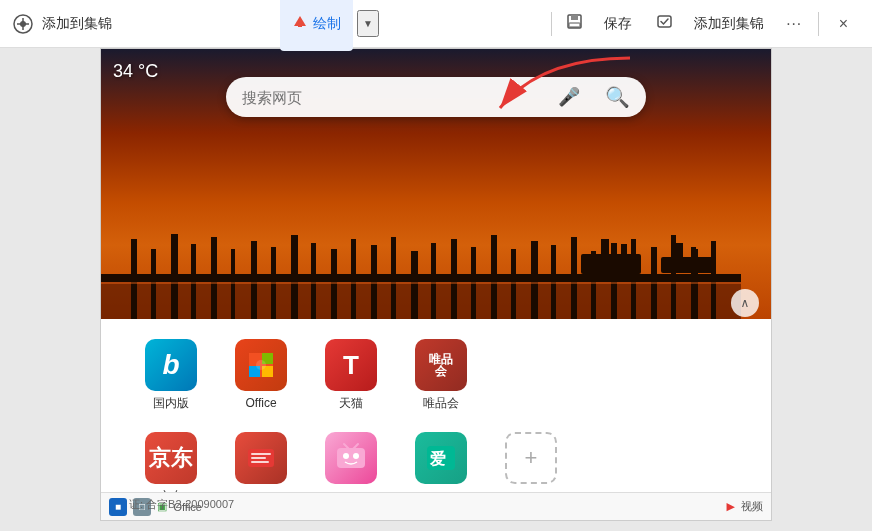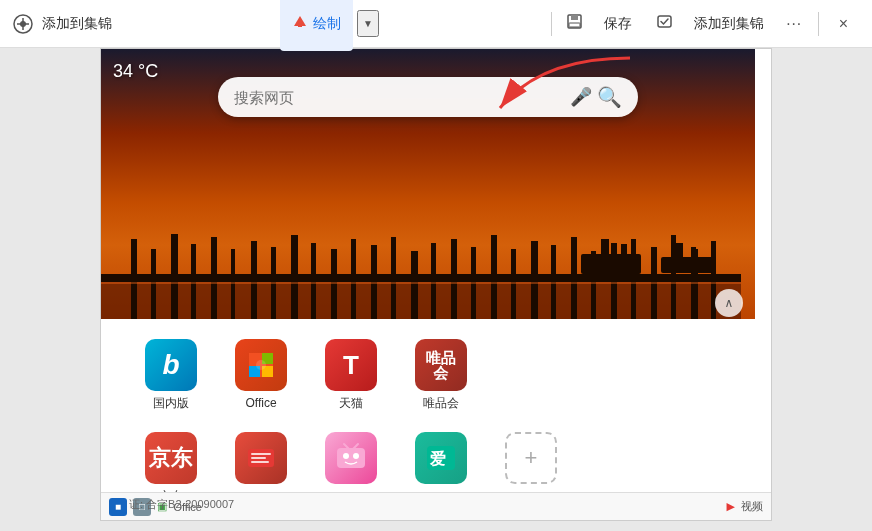--- a/index.html
+++ b/index.html
@@ -129,21 +129,21 @@
       right: 100px;
       bottom: 10px;
       background: #fff;
       border: 1px solid #ccc;
       overflow: hidden;
     }
 
     
     .newtab-bg {
       position: absolute;
-      top: 0; left: 0; right: 16px;
+      top: 0; left: 0; right: 0;
       height: 280px;
       background: linear-gradient(180deg, #1a1a2e 0%, #8B2500 30%, #c44d00 55%, #d4600a 70%, #b84000 100%);
       overflow: hidden;
     }
 
     
     .pier-silhouette {
       position: absolute;
       bottom: 0;
       left: 0; right: 0;
@@ -169,21 +169,21 @@
       transform: translateX(-50%);
       width: 420px;
       z-index: 2;
     }
     .search-bar {
       display: flex;
       align-items: center;
       background: rgba(255,255,255,0.95);
       border-radius: 24px;
       padding: 8px 16px;
-      gap: 4px;
+      gap: 24px;
       box-shadow: 0 2px 8px rgba(0,0,0,0.3);
     }
     .search-input {
       flex: 1;
       border: none;
       outline: none;
       font-size: 15px;
       background: transparent;
       color: #555;
     }
@@ -513,21 +513,21 @@
       <div class="app-item">
         <div class="app-icon icon-tmall">
           <span style="font-size:26px; font-weight:900; color:#fff;">T</span>
         </div>
         <span class="app-label">天猫</span>
       </div>
 
 
       <div class="app-item">
         <div class="app-icon icon-vip">
-          <span style="font-size:15px; font-weight:bold; color:#fff; text-align:center; line-height:1;">唯品<br>会</span>
+          <span style="font-size:12px; font-weight:bold; color:#fff; text-align:center; line-height:1;">唯品<br>会</span>
         </div>
         <span class="app-label">唯品会</span>
       </div>
 
     </div>
 
     <div class="apps-row">
 
       <div class="app-item">
         <div class="app-icon icon-jd">

